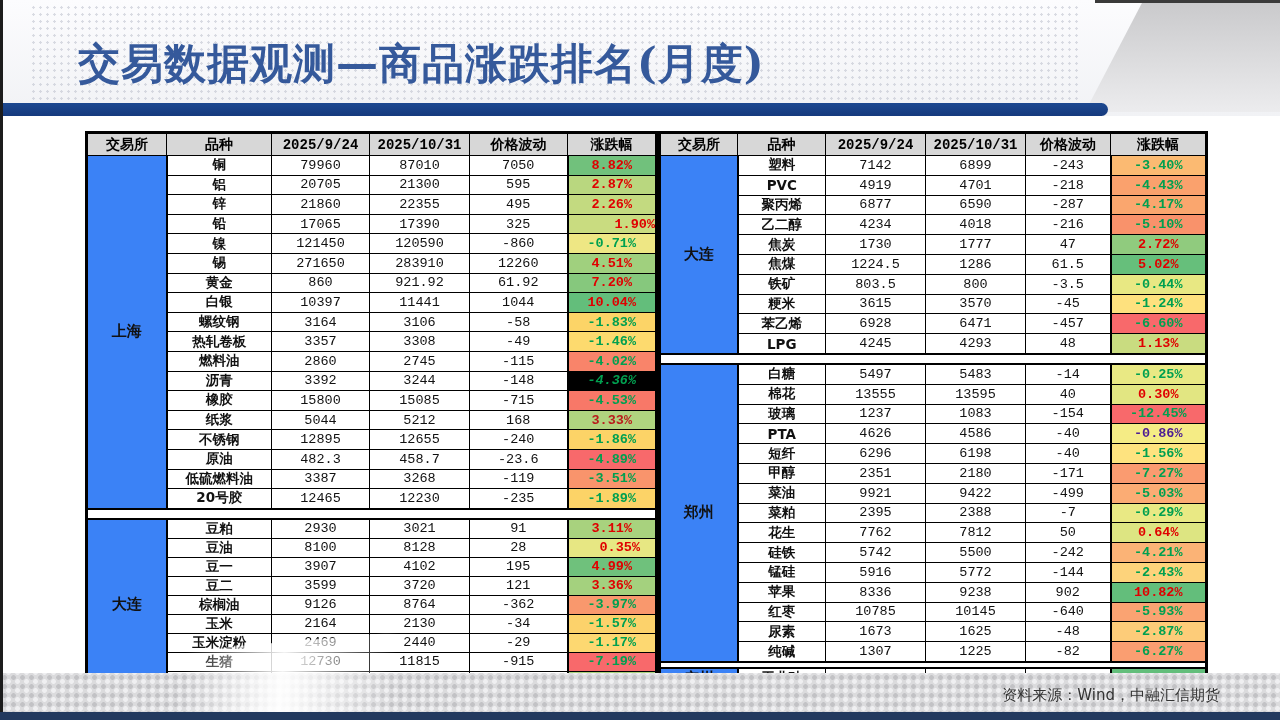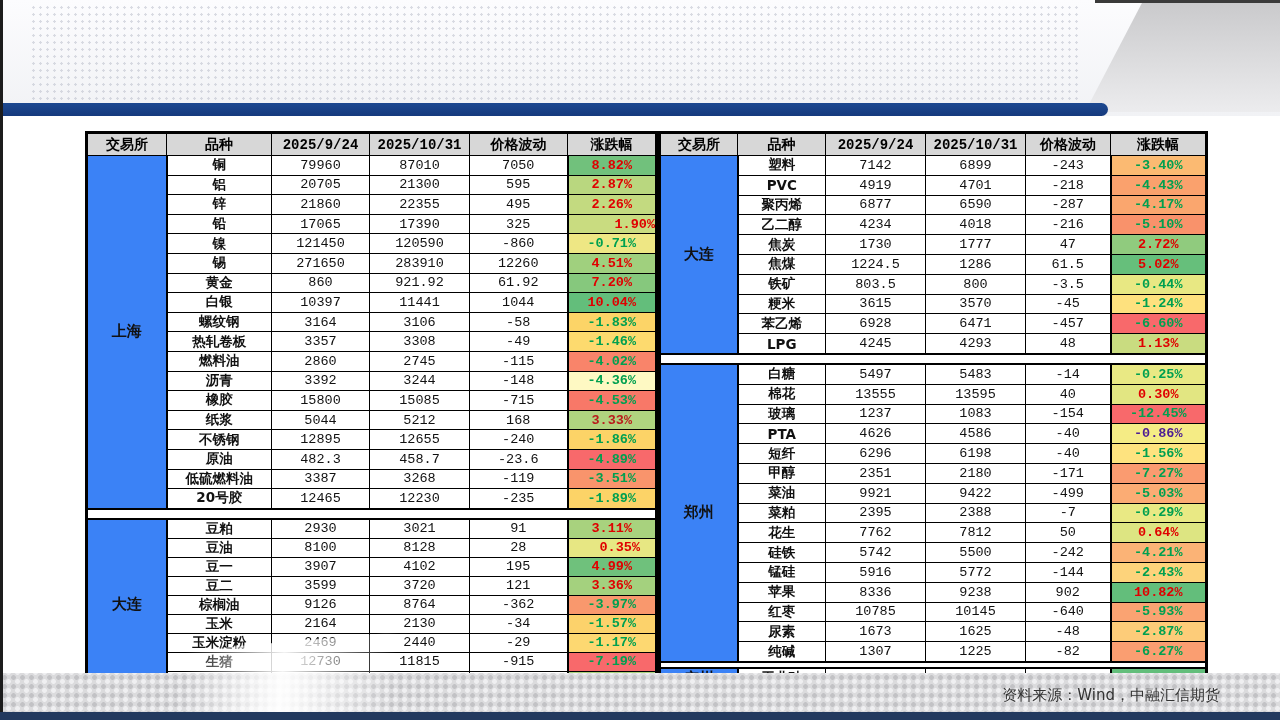--- a/index.html
+++ b/index.html
@@ -58,20 +58,21 @@
   #table-right tr.gap1 td{height:4px !important;}
 </style>
 </head>
 <body>
 
 <div class="slide">
   <div class="top-band"></div>
   <div class="dots"></div>
   <div class="corner"></div>
   <div class="top-edge"></div>
+  <div class="page-title">交易数据观测—商品涨跌排名(月度)</div>
   <div class="blue-bar"></div>
 
   <table class="data-table" id="table-left">
     <colgroup>
       <col style="width:80px">
         <col style="width:105px">
         <col style="width:98px">
       <col style="width:100px">
         <col style="width:98px">
         <col style="width:89px">
@@ -163,21 +164,21 @@
           <td class="num">2860</td>
           <td class="num">2745</td>
           <td class="num">-115</td>
           <td class="pct" style="background: rgb(249, 132, 106); color: rgb(0, 160, 80);">-4.02%</td>
         </tr>
         <tr class="s0">
           <td class="name">沥青</td>
           <td class="num">3392</td>
           <td class="num">3244</td>
           <td class="num">-148</td>
-          <td class="pct" style="background: #fef9c3; color: rgb(0, 160, 80);">-4.36%</td>
+          <td class="pct" style="background: #000000; color: rgb(0, 160, 80); font-style: italic;">-4.36%</td>
         </tr>
         <tr class="s0">
           <td class="name">橡胶</td>
           <td class="num">15800</td>
           <td class="num">15085</td>
           <td class="num">-715</td>
           <td class="pct" style="background: rgb(248, 120, 104); color: rgb(0, 160, 80);">-4.53%</td>
         </tr>
         <tr class="s0">
           <td class="name">纸浆</td>

